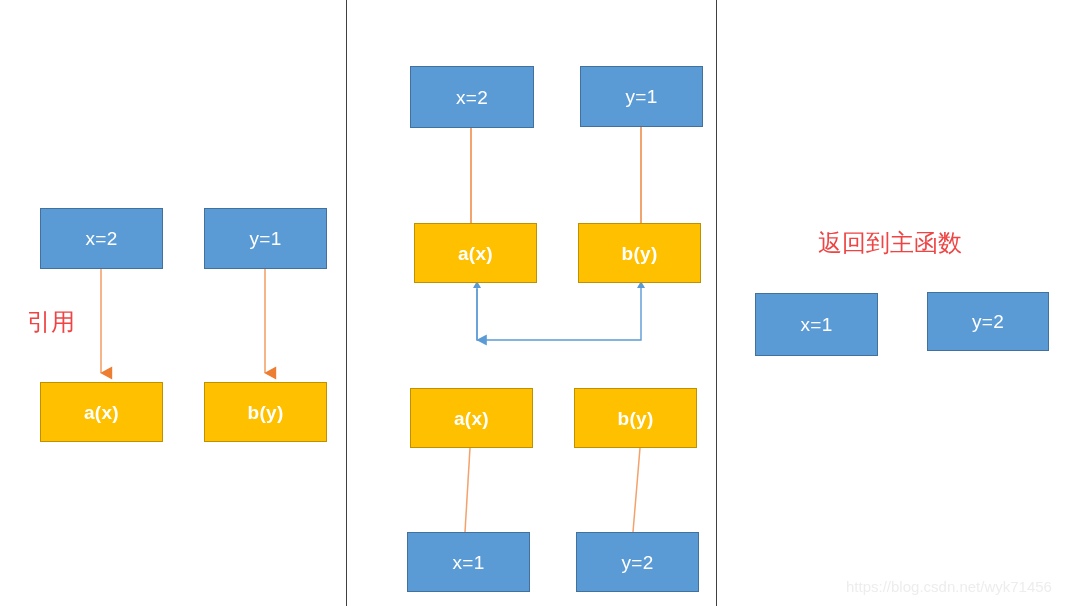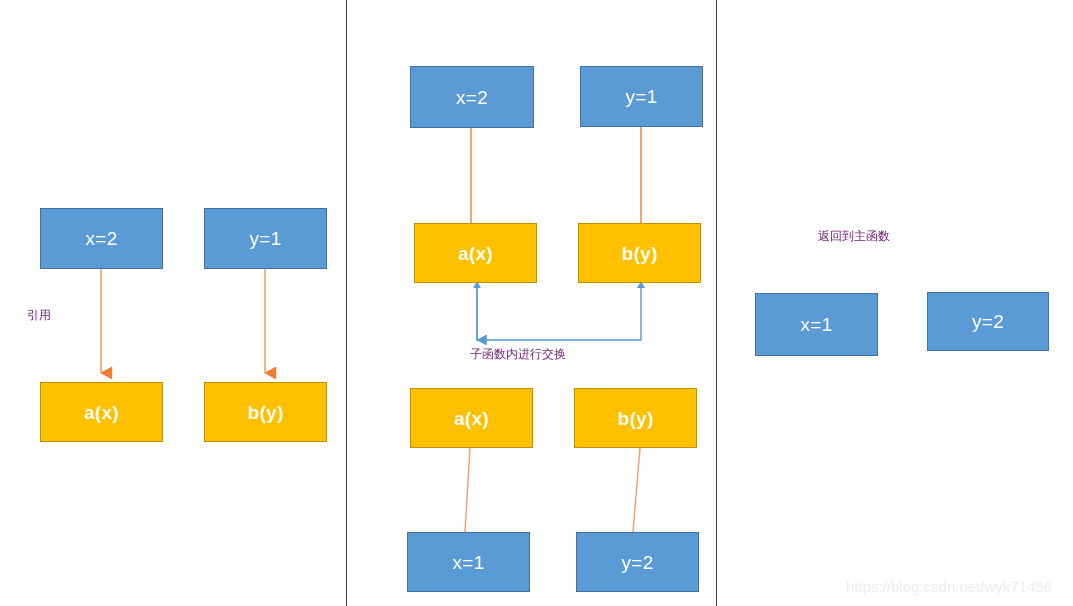--- a/index.html
+++ b/index.html
@@ -40,22 +40,22 @@
     background: #5B9BD5;
     border: 1px solid #41719C;
   }
   .node.orange {
     background: #FFC000;
     border: 1px solid #BF9000;
     font-weight: bold;
   }
   .label {
     position: absolute;
-    color: #701a75;
-    font-size: 12px;
+    color: #ef4444;
+    font-size: 24px;
     line-height: 1.1;
     white-space: nowrap;
     user-select: none;
   }
   .label.cjk {
     font-family: "DejaVu Sans", "Liberation Sans", sans-serif;
   }
   .conn {
     position: absolute;
     left: 0;
@@ -115,21 +115,20 @@
   <div class="node orange" style="left:204px; top:382px; width:123px; height:60px;">b(y)</div>
 
   <div class="label cjk" style="left:27px; top:309px;text-align:right;">引用</div>
 
   <div class="node blue" style="left:410px; top:66px; width:124px; height:62px;">x=2</div>
   <div class="node blue" style="left:580px; top:66px; width:123px; height:61px;">y=1</div>
 
   <div class="node orange" style="left:414px; top:223px; width:123px; height:60px;">a(x)</div>
   <div class="node orange" style="left:578px; top:223px; width:123px; height:60px;">b(y)</div>
 
-  <div class="label cjk" style="left:470px; top:348px;">子函数内进行交换</div>
 
   <div class="node orange" style="left:410px; top:388px; width:123px; height:60px;">a(x)</div>
   <div class="node orange" style="left:574px; top:388px; width:123px; height:60px;">b(y)</div>
 
   <div class="node blue" style="left:407px; top:532px; width:123px; height:60px;">x=1</div>
   <div class="node blue" style="left:576px; top:532px; width:123px; height:60px;">y=2</div>
 
   <div class="label cjk" style="left:818px; top:230px;">返回到主函数</div>
 
   <div class="node blue" style="left:755px; top:293px; width:123px; height:63px;">x=1</div>

